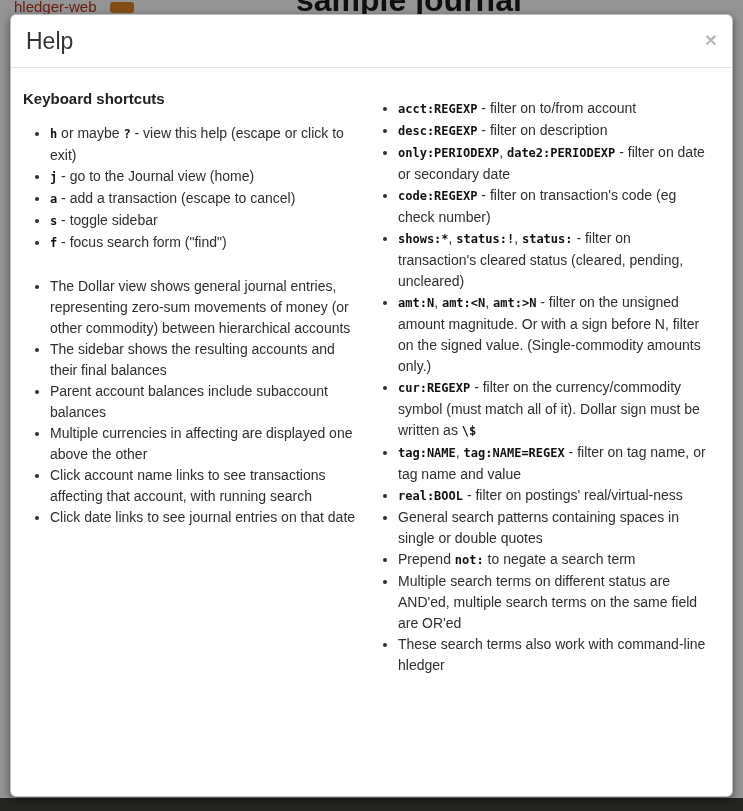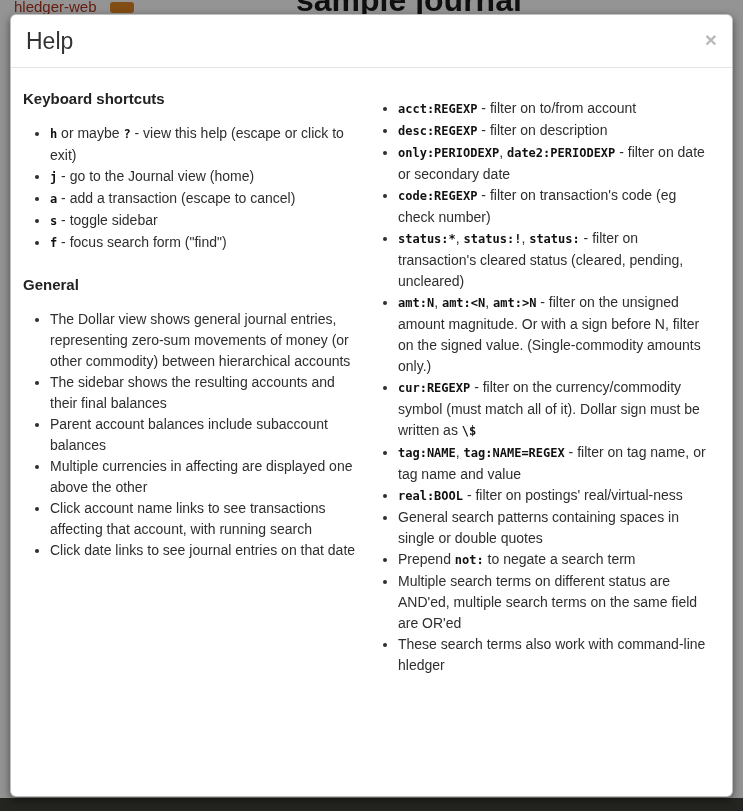--- a/index.html
+++ b/index.html
@@ -89,37 +89,36 @@
   <div class="modal-body">
     <div class="col">
       <h4>Keyboard shortcuts</h4>
       <ul>
           <li><code>h</code> or maybe <code>?</code> - view this help (escape or click to exit)</li>
           <li><code>j</code> - go to the Journal view (home)</li>
           <li><code>a</code> - add a transaction (escape to cancel)</li>
           <li><code>s</code> - toggle sidebar</li>
           <li><code>f</code> - focus search form ("find")</li>
         </ul>
-      <h4>General</h4>
       <ul>
           <li>The Dollar view shows general journal entries, representing zero-sum movements of money (or other commodity) between hierarchical accounts</li>
           <li>The sidebar shows the resulting accounts and their final balances</li>
           <li>Parent account balances include subaccount balances</li>
           <li>Multiple currencies in affecting are displayed one above the other</li>
           <li>Click account name links to see transactions affecting that account, with running search</li>
           <li>Click date links to see journal entries on that date</li>
         </ul>
     </div>
     <div class="col">
       <ul>
           <li><code>acct:REGEXP</code> - filter on to/from account</li>
           <li><code>desc:REGEXP</code> - filter on description</li>
           <li><code>only:PERIODEXP</code>, <code>date2:PERIODEXP</code> - filter on date or secondary date</li>
           <li><code>code:REGEXP</code> - filter on transaction's code (eg check number)</li>
-          <li><code>status:*</code>, <code>status:!</code>, <code>status:</code> - filter on transaction's cleared status (cleared, pending, uncleared)</li>
+          <li><code>shows:*</code>, <code>status:!</code>, <code>status:</code> - filter on transaction's cleared status (cleared, pending, uncleared)</li>
           <li><code>amt:N</code>, <code>amt:&lt;N</code>, <code>amt:&gt;N</code> - filter on the unsigned amount magnitude. Or with a sign before N, filter on the signed value. (Single-commodity amounts only.)</li>
           <li><code>cur:REGEXP</code> - filter on the currency/commodity symbol (must match all of it). Dollar sign must be written as <code>\$</code></li>
           <li><code>tag:NAME</code>, <code>tag:NAME=REGEX</code> - filter on tag name, or tag name and value</li>
           <li><code>real:BOOL</code> - filter on postings' real/virtual-ness</li>
           <li>General search patterns containing spaces in single or double quotes</li>
           <li>Prepend <code>not:</code> to negate a search term</li>
           <li>Multiple search terms on different status are AND'ed, multiple search terms on the same field are OR'ed</li>
           <li>These search terms also work with command-line hledger</li>
         </ul>
     </div>

